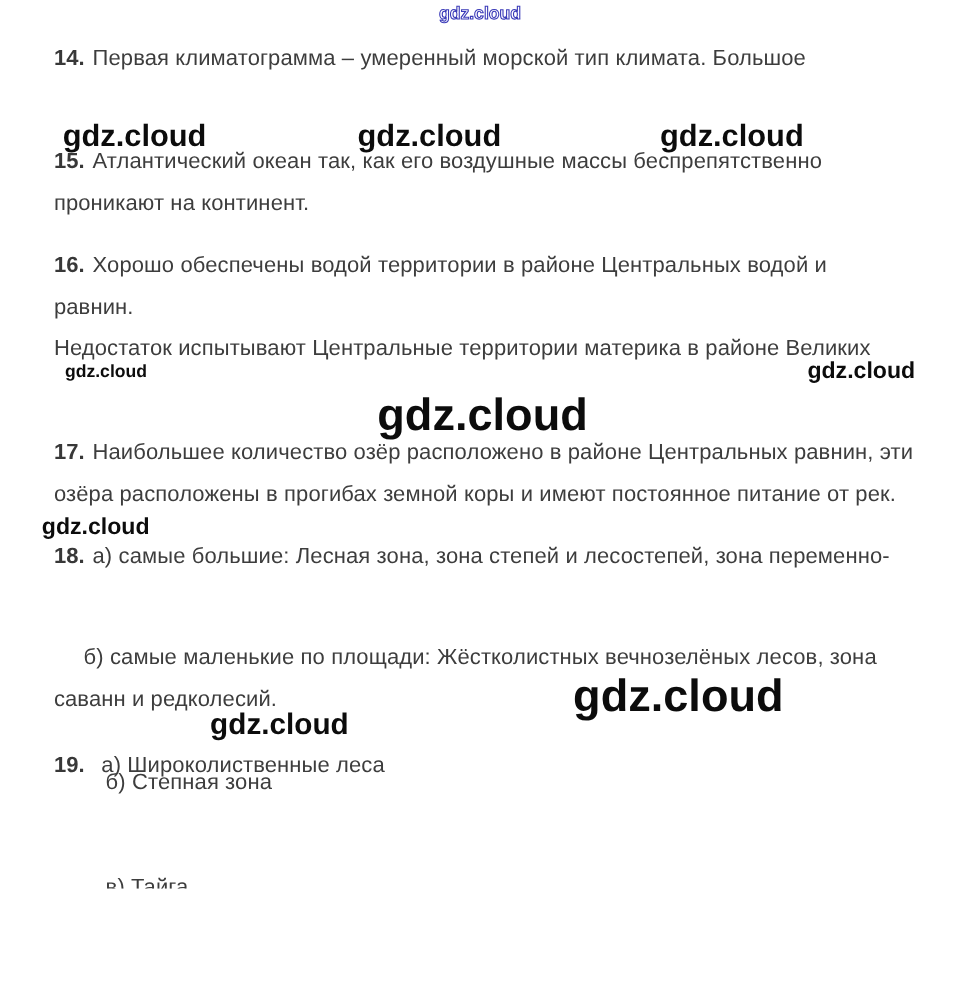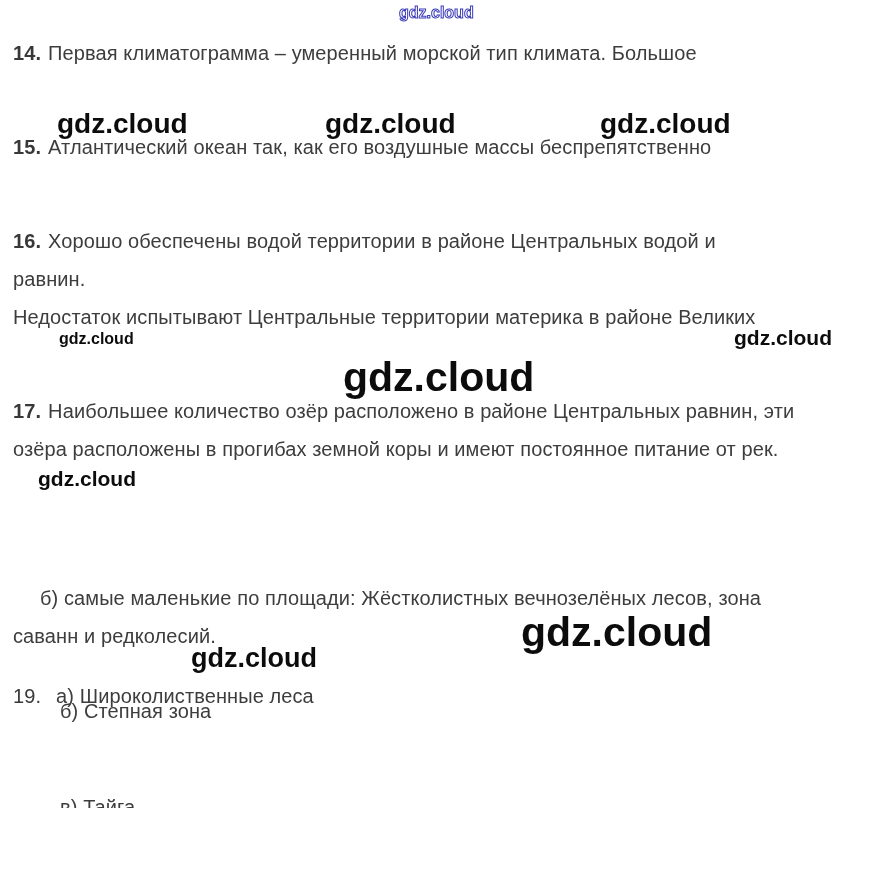--- a/index.html
+++ b/index.html
@@ -25,26 +25,26 @@
     color: #3d3d3d;
     white-space: nowrap;
     letter-spacing: 0.1px;
   }
   .para .num {
     font-weight: bold;
     color: #383838;
     margin-right: 7px;
   }
   .para .num-wide {
-    font-weight: normal;
+    font-weight: bold;
     color: #383838;
     margin-right: 15px;
     text-align: center;
   }
-  .line { height: 38px; }
+  .line { height: 38px; margin-left: 36px; }
   .indent-1 { padding-left: 27px; }   
   .indent-2 { padding-left: 47px; }   
   
   .wm {
     position: absolute;
     font-family: "Liberation Sans", sans-serif;
     font-weight: 700;
     color: #0c0c0c;
     line-height: 1;
     white-space: nowrap;
@@ -87,34 +87,36 @@
   <div class="wm wm-large-bottom">gdz.cloud</div>
   <div class="wm wm-mid-b1">gdz.cloud</div>
   <div class="wm wm-mid-b2">gdz.cloud</div>
 
   <div class="para" style="top:34px">
     <div class="line"><span class="num">14.</span><span>Первая климатограмма – умеренный морской тип климата. Большое</span></div>
   </div>
 
   <div class="para" style="top:128px">
     <div class="line"><span class="num">15.</span><span>Атлантический океан так, как его воздушные массы беспрепятственно</span></div>
+    <div class="line">проникают на континент.</div>
   </div>
 
   <div class="para" style="top:222px">
     <div class="line"><span class="num">16.</span><span>Хорошо обеспечены водой территории в районе Центральных водой и</span></div>
     <div class="line">равнин.</div>
     <div class="line">Недостаток испытывают Центральные территории материка в районе Великих</div>
   </div>
 
   <div class="para" style="top:392px">
     <div class="line"><span class="num">17.</span><span>Наибольшее количество озёр расположено в районе Центральных равнин, эти</span></div>
     <div class="line">озёра расположены в прогибах земной коры и имеют постоянное питание от рек.</div>
   </div>
 
   <div class="para" style="top:487px">
+    <div class="line"><span class="num">18.</span><span>а) самые большие: Лесная зона, зона степей и лесостепей, зона переменно-</span></div>
   </div>
 
   <div class="para" style="top:579px">
     <div class="line indent-1">б) самые маленькие по площади: Жёстколистных вечнозелёных лесов, зона</div>
     <div class="line">саванн и редколесий.</div>
   </div>
 
   <div class="para" style="top:677px">
     <div class="line"><span class="num-wide">19.</span><span>а) Широколиственные леса</span></div>
   </div>

